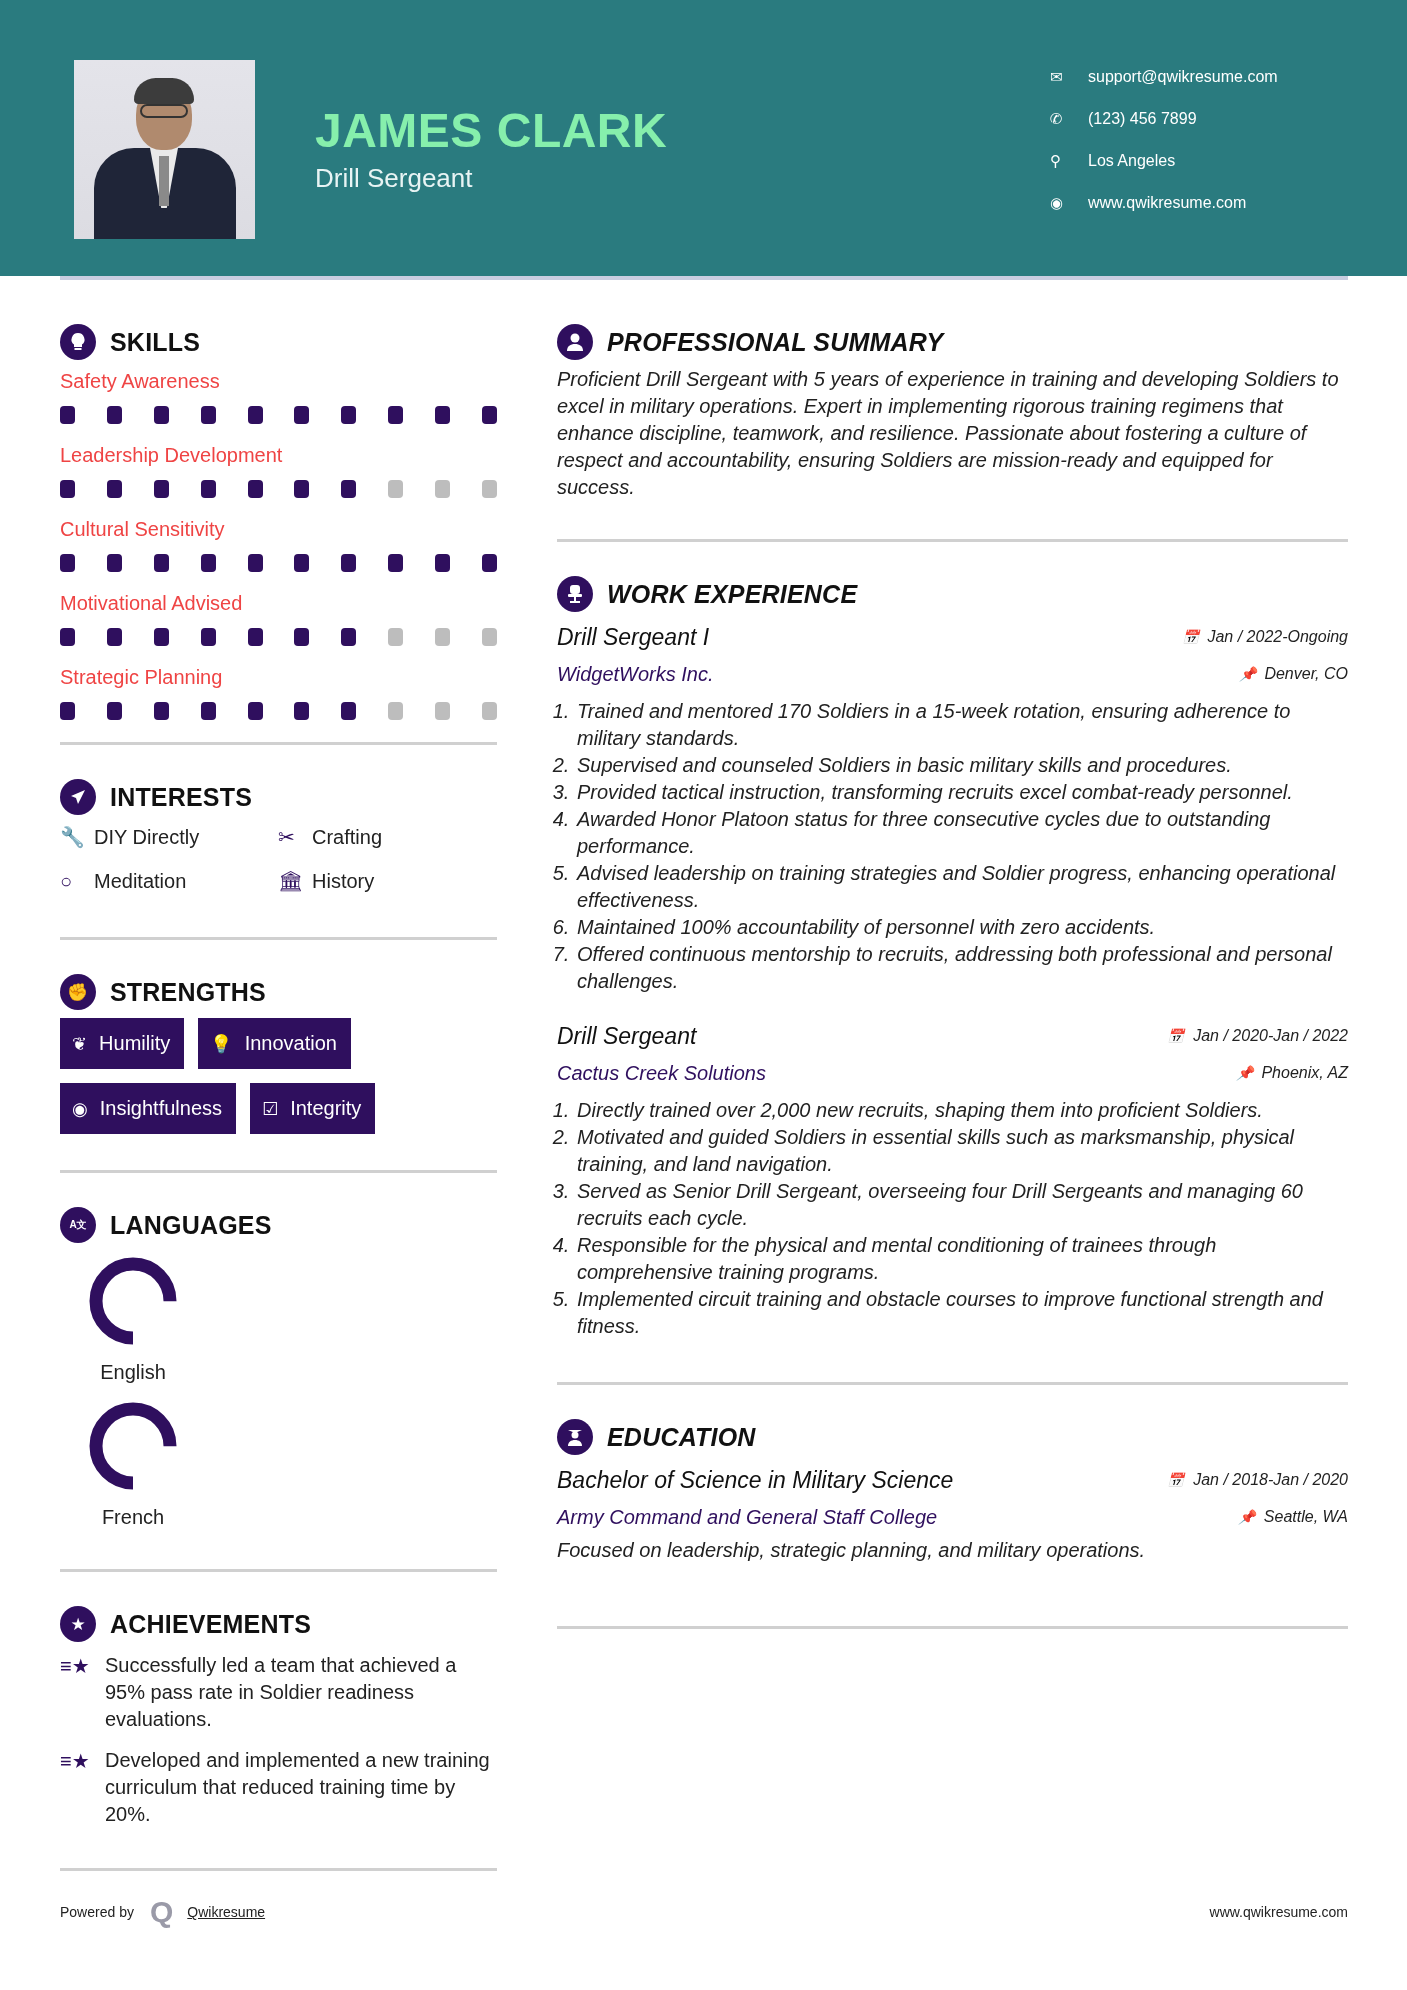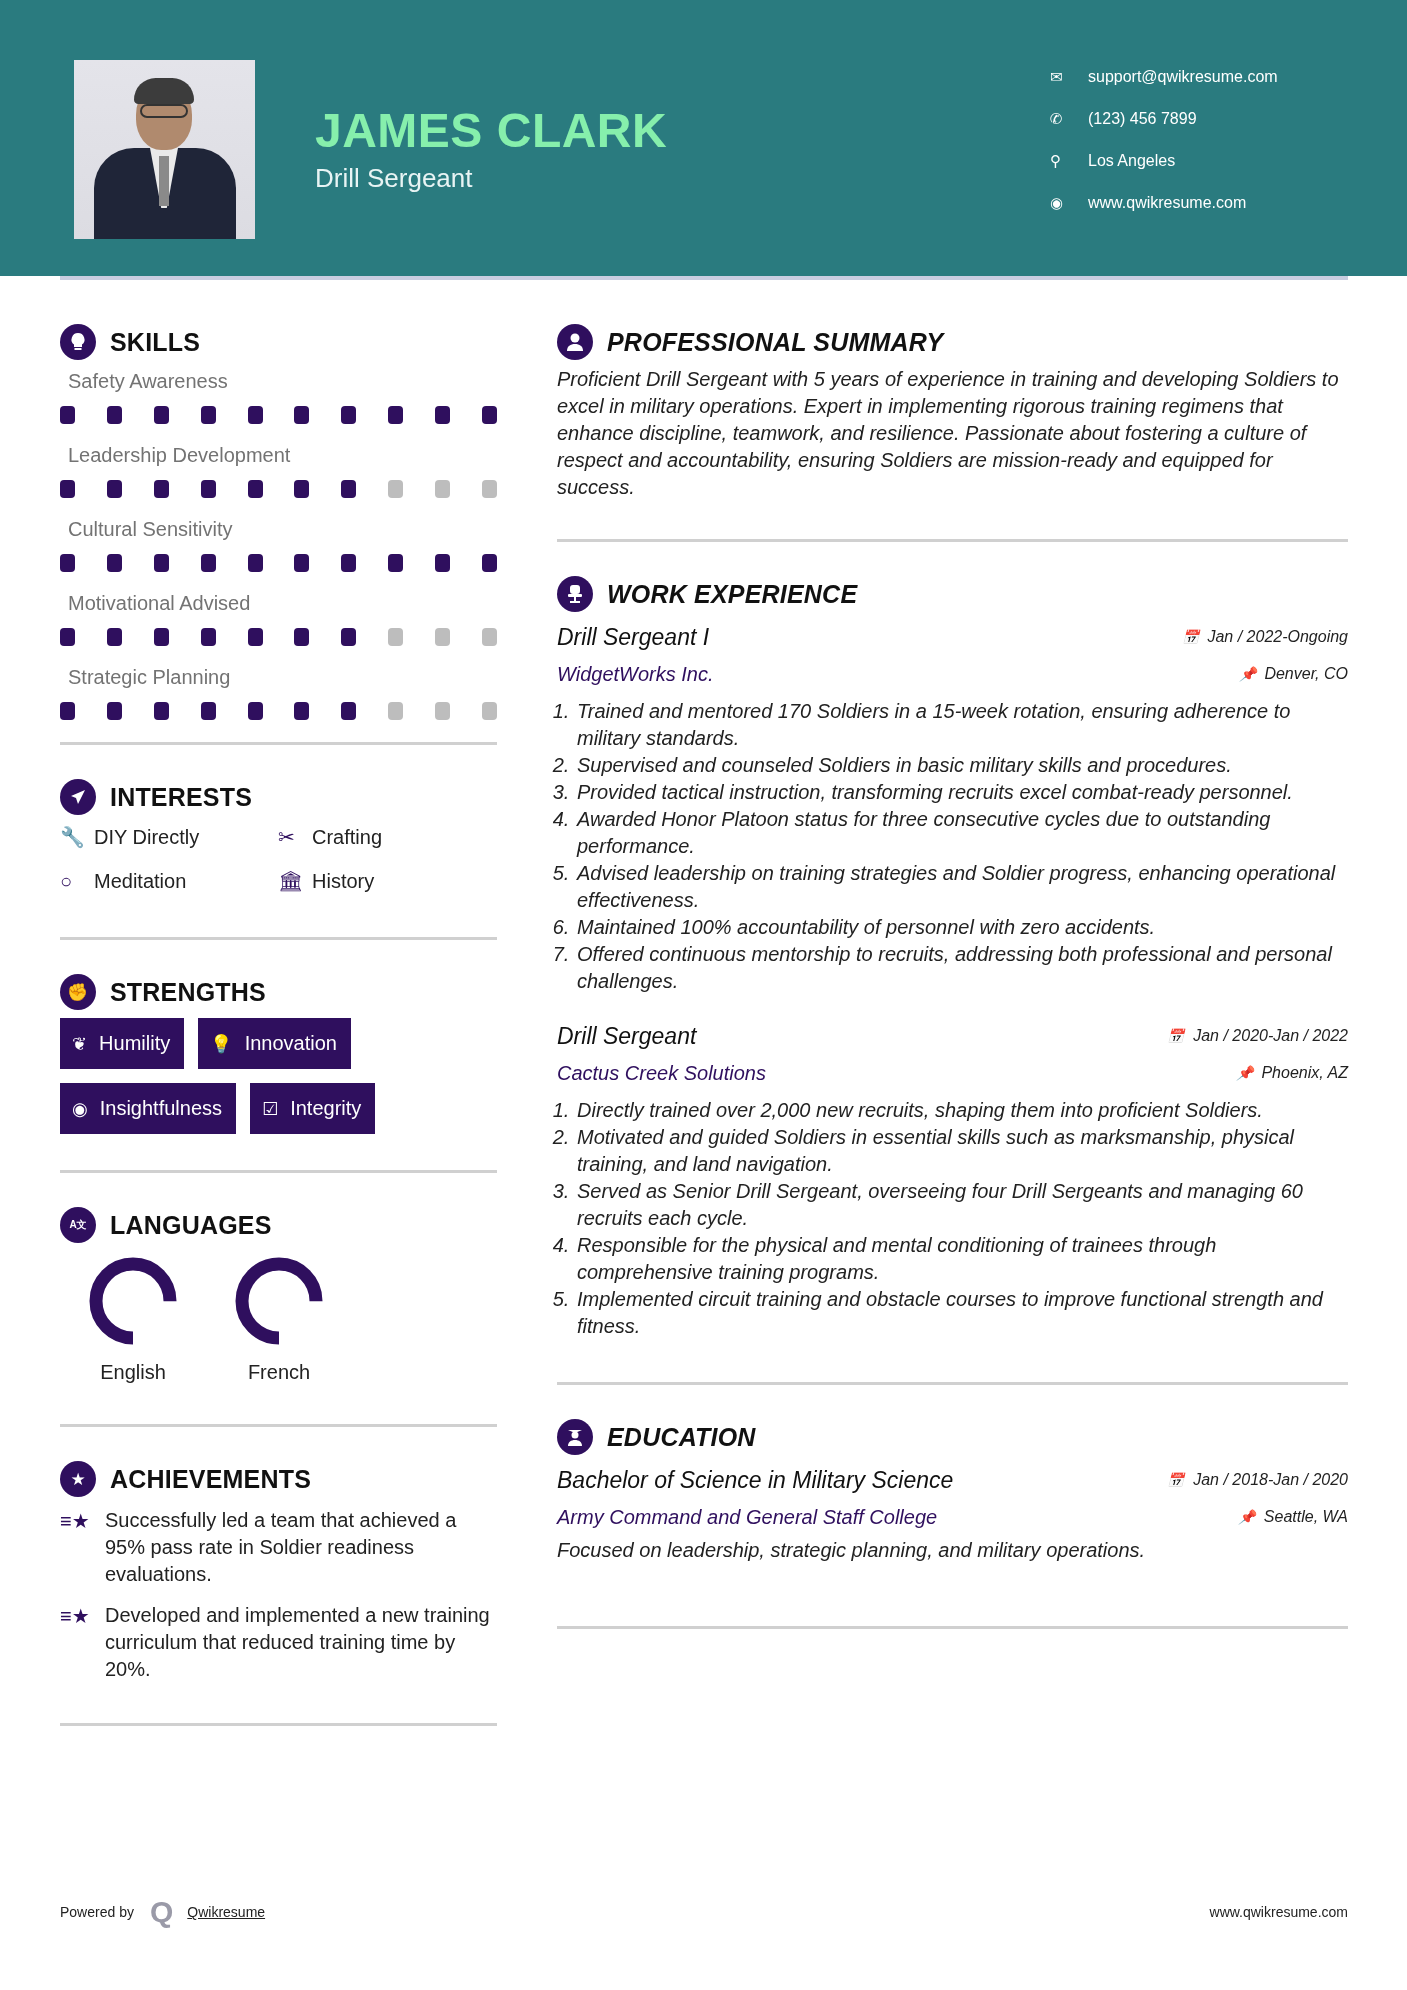--- a/index.html
+++ b/index.html
@@ -25,34 +25,34 @@
 
   .col-left { position: absolute; left: 60px; top: 320px; width: 437px; }
   .col-right { position: absolute; left: 557px; top: 320px; width: 791px; font-style: italic; }
 
   .sec-head { display: flex; align-items: center; height: 44px; margin-bottom: 2px; }
   .sec-icon { width: 36px; height: 36px; border-radius: 50%; background: #2f0f5e; color: #fff; display: inline-flex; align-items: center; justify-content: center; font-size: 17px; margin-right: 14px; flex-shrink: 0; }
   .sec-title { font-size: 25px; font-weight: 700; color: #111; letter-spacing: 0.2px; }
 
   .divider { height: 3px; background: #d0d0d0; }
 
-  .skill-name { font-size: 20px; color: #737373; height: 30px; line-height: 30px; margin-left: 8px; }
+  .skill-name { font-size: 20px; color: #ef4444; height: 30px; line-height: 30px; }
   .dots { display: flex; justify-content: space-between; width: 437px; height: 44px; align-items: center; padding-bottom: 6px; }
   .dot { width: 15px; height: 18px; border-radius: 4px; background: #2f0f5e; }
   .dot.off { background: #bdbdbd; }
 
   .interests { display: grid; grid-template-columns: 218px 218px; row-gap: 12px; margin-top: 2px; }
   .interest { display: flex; align-items: center; font-size: 20px; color: #222; height: 32px; }
   .interest .ii { width: 34px; color: #2f0f5e; font-size: 20px; }
 
   .tags { display: flex; flex-wrap: wrap; gap: 14px 14px; margin-top: 4px; }
   .tag { background: #2f0f5e; color: #ffffff; font-size: 20px; height: 51px; display: inline-flex; align-items: center; padding: 0 14px 0 12px; }
   .tag .ti { margin-right: 12px; font-size: 18px; }
 
-  .langs { display: flex; gap: 0; margin-top: 8px; }
+  .langs { display: flex; gap: 16px; margin-top: 8px; flex-direction: column; }
   .lang { width: 146px; display: flex; flex-direction: column; align-items: center; }
   .lang svg { display: block; }
   .lang-label { font-size: 20px; color: #222; margin-top: 14px; }
 
   .ach { display: flex; margin-top: 6px; }
   .ach .ai { width: 45px; color: #2f0f5e; font-size: 20px; padding-top: 2px; }
   .ach .at { font-size: 20px; line-height: 27px; color: #222; width: 392px; }
 
   .summary { font-size: 20px; line-height: 27px; color: #222; }
 

